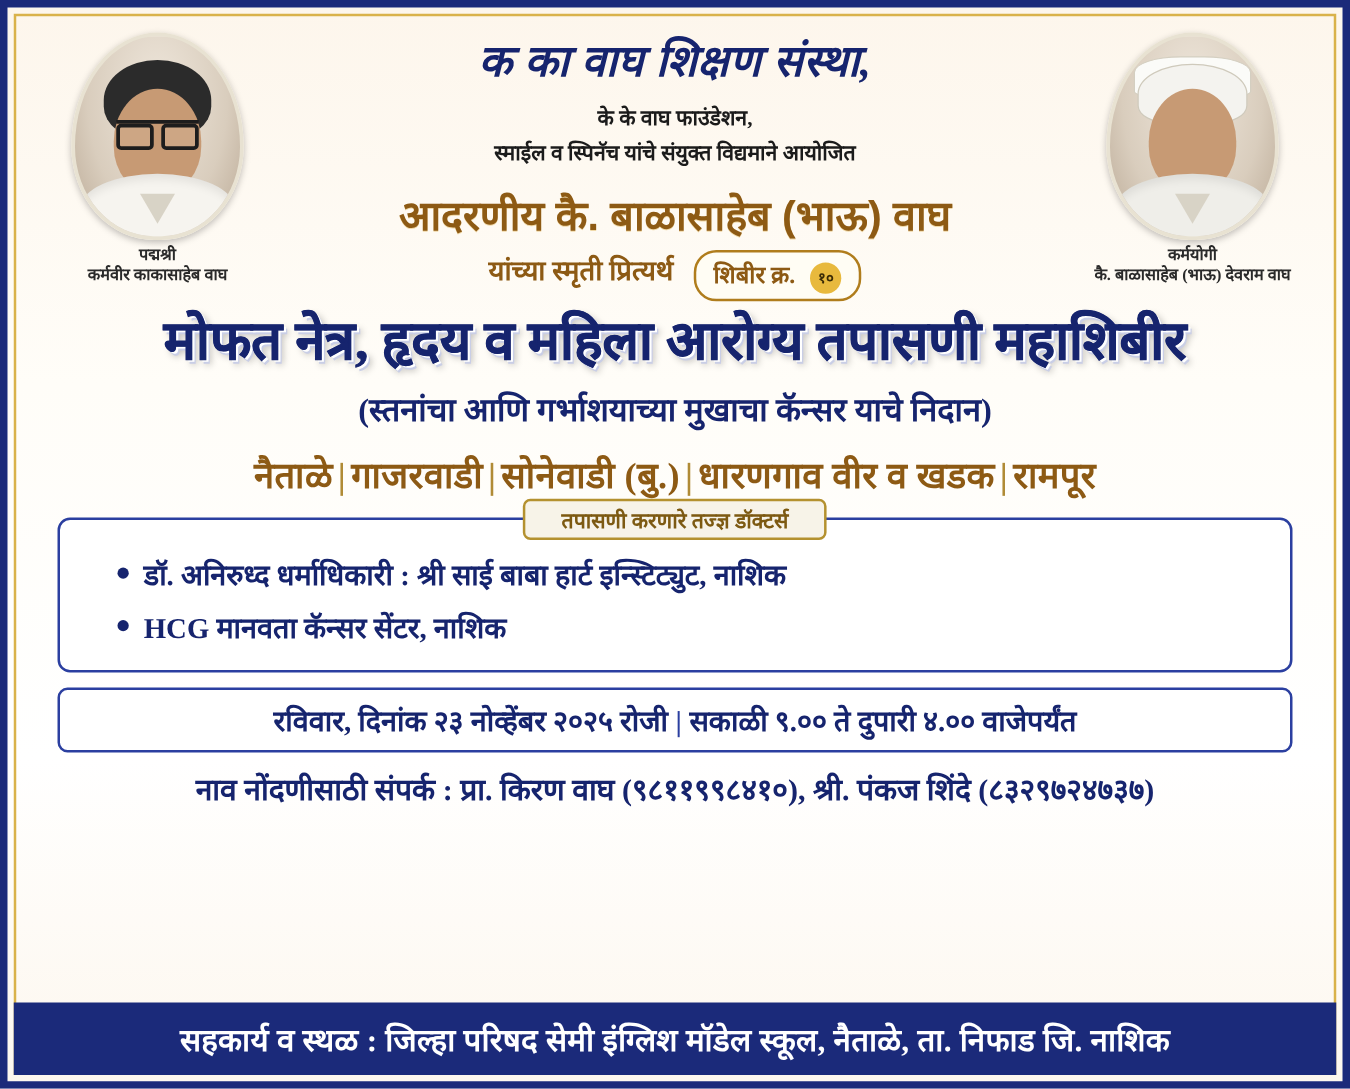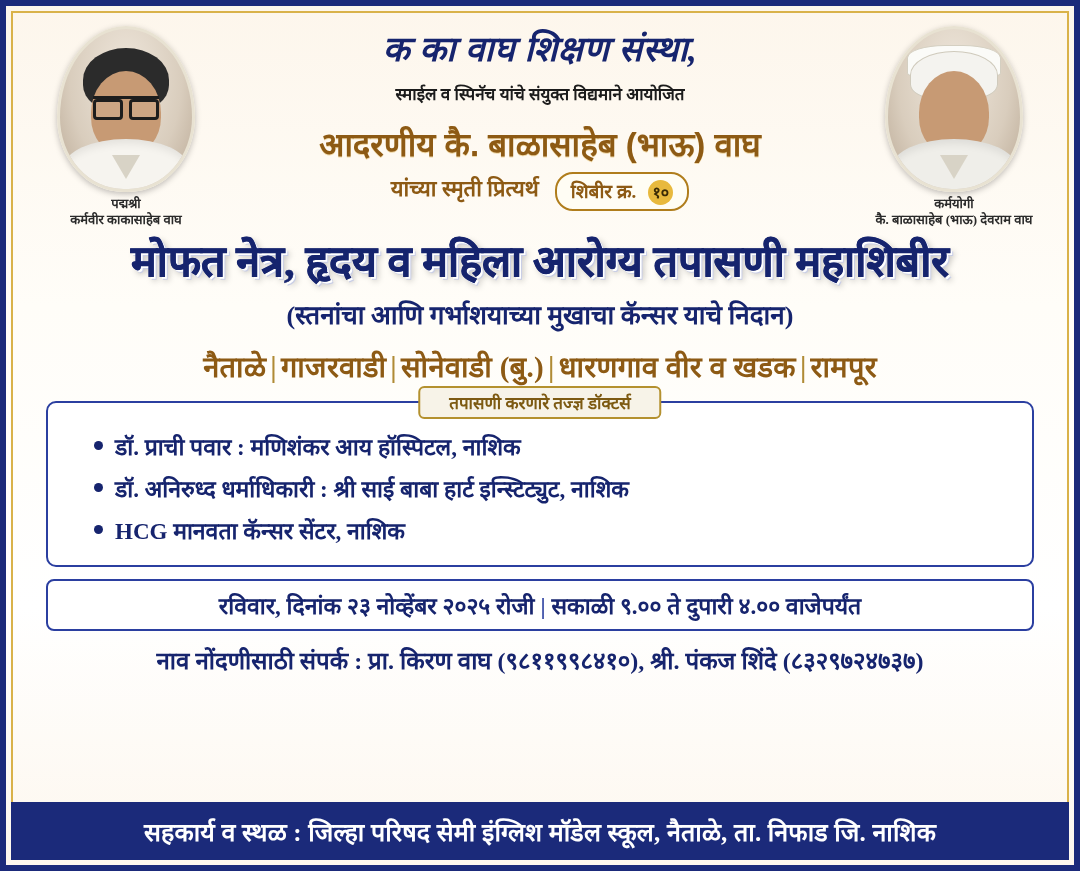--- a/index.html
+++ b/index.html
@@ -185,21 +185,21 @@
     white-space: nowrap;
   }
   .camp-badge .num {
     display: inline-block;
     background: #e8b93d;
     color: #3a2a05;
     border-radius: 50%;
     width: 25px; height: 25px;
     line-height: 25px;
     text-align: center;
-    font-size: 16px;
+    font-size: 12px;
     margin-left: 12px;
   }
 
   
   .headline {
     margin: 8px 10px 0 10px;
     text-align: center;
     font-family: "Liberation Serif", serif;
     font-weight: bold;
     font-size: 43px;
@@ -328,20 +328,21 @@
       </div>
       <div class="pcaption">
         <div class="l1">पद्मश्री</div>
         <div class="l2">कर्मवीर काकासाहेब वाघ</div>
       </div>
     </div>
 
     <div class="center-head">
       <div class="org-title">क का वाघ शिक्षण संस्था,</div>
       <div class="org-sub">
+        <div>के के वाघ फाउंडेशन,</div>
         <div>स्माईल व स्पिनॅच यांचे संयुक्त विद्यमाने आयोजित</div>
       </div>
       <div class="memorial">आदरणीय कै. बाळासाहेब (भाऊ) वाघ</div>
       <div class="memorial-sub-row">
         <div class="memorial-sub">यांच्या स्मृती प्रित्यर्थ</div>
         <div class="camp-badge">
           <span>शिबीर क्र.</span><span class="num">१०</span>
         </div>
       </div>
     </div>
@@ -365,24 +366,20 @@
   <div class="subhead">(स्तनांचा आणि गर्भाशयाच्या मुखाचा कॅन्सर याचे निदान)</div>
 
   <div class="villages">
     <span>नैताळे</span><span class="sep">|</span><span>गाजरवाडी</span><span class="sep">|</span><span>सोनेवाडी (बु.)</span><span class="sep">|</span><span>धारणगाव वीर व खडक</span><span class="sep">|</span><span>रामपूर</span>
   </div>
 
   <div class="doctors-wrap">
     <div class="doctors-title">तपासणी करणारे तज्ज्ञ डॉक्टर्स</div>
     <div class="doc-item">
       <span class="doc-bullet"></span>
-      <span>डॉ. प्राची पवार : मणिशंकर आय हॉस्पिटल, नाशिक</span>
-    </div>
-    <div class="doc-item">
-      <span class="doc-bullet"></span>
       <span>डॉ. अनिरुध्द धर्माधिकारी : श्री साई बाबा हार्ट इन्स्टिट्युट, नाशिक</span>
     </div>
     <div class="doc-item">
       <span class="doc-bullet"></span>
       <span>HCG मानवता कॅन्सर सेंटर, नाशिक</span>
     </div>
   </div>
 
   <div class="date-bar">
     <span>रविवार, दिनांक २३ नोव्हेंबर २०२५ रोजी</span><span class="divider">|</span><span>सकाळी ९.०० ते दुपारी ४.०० वाजेपर्यंत</span>

